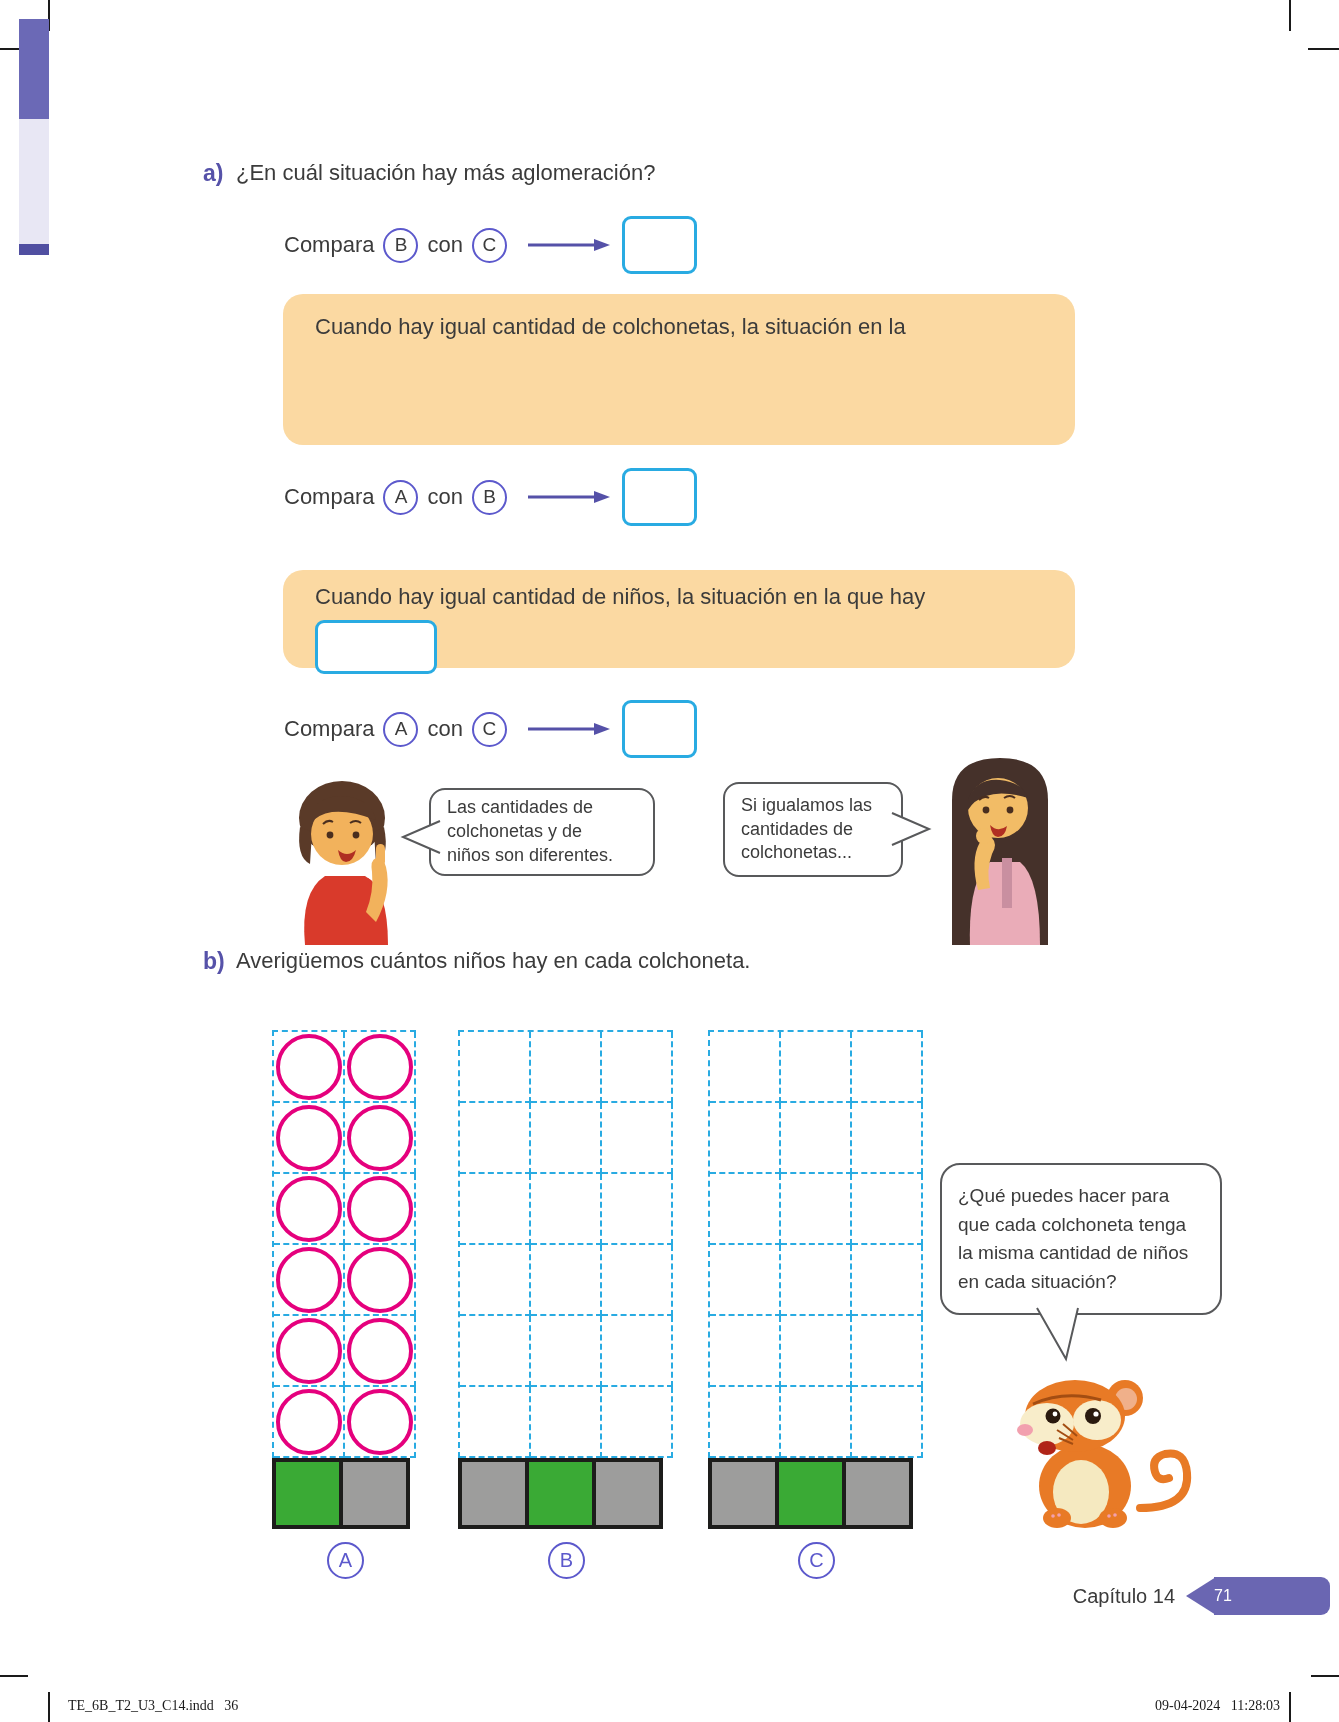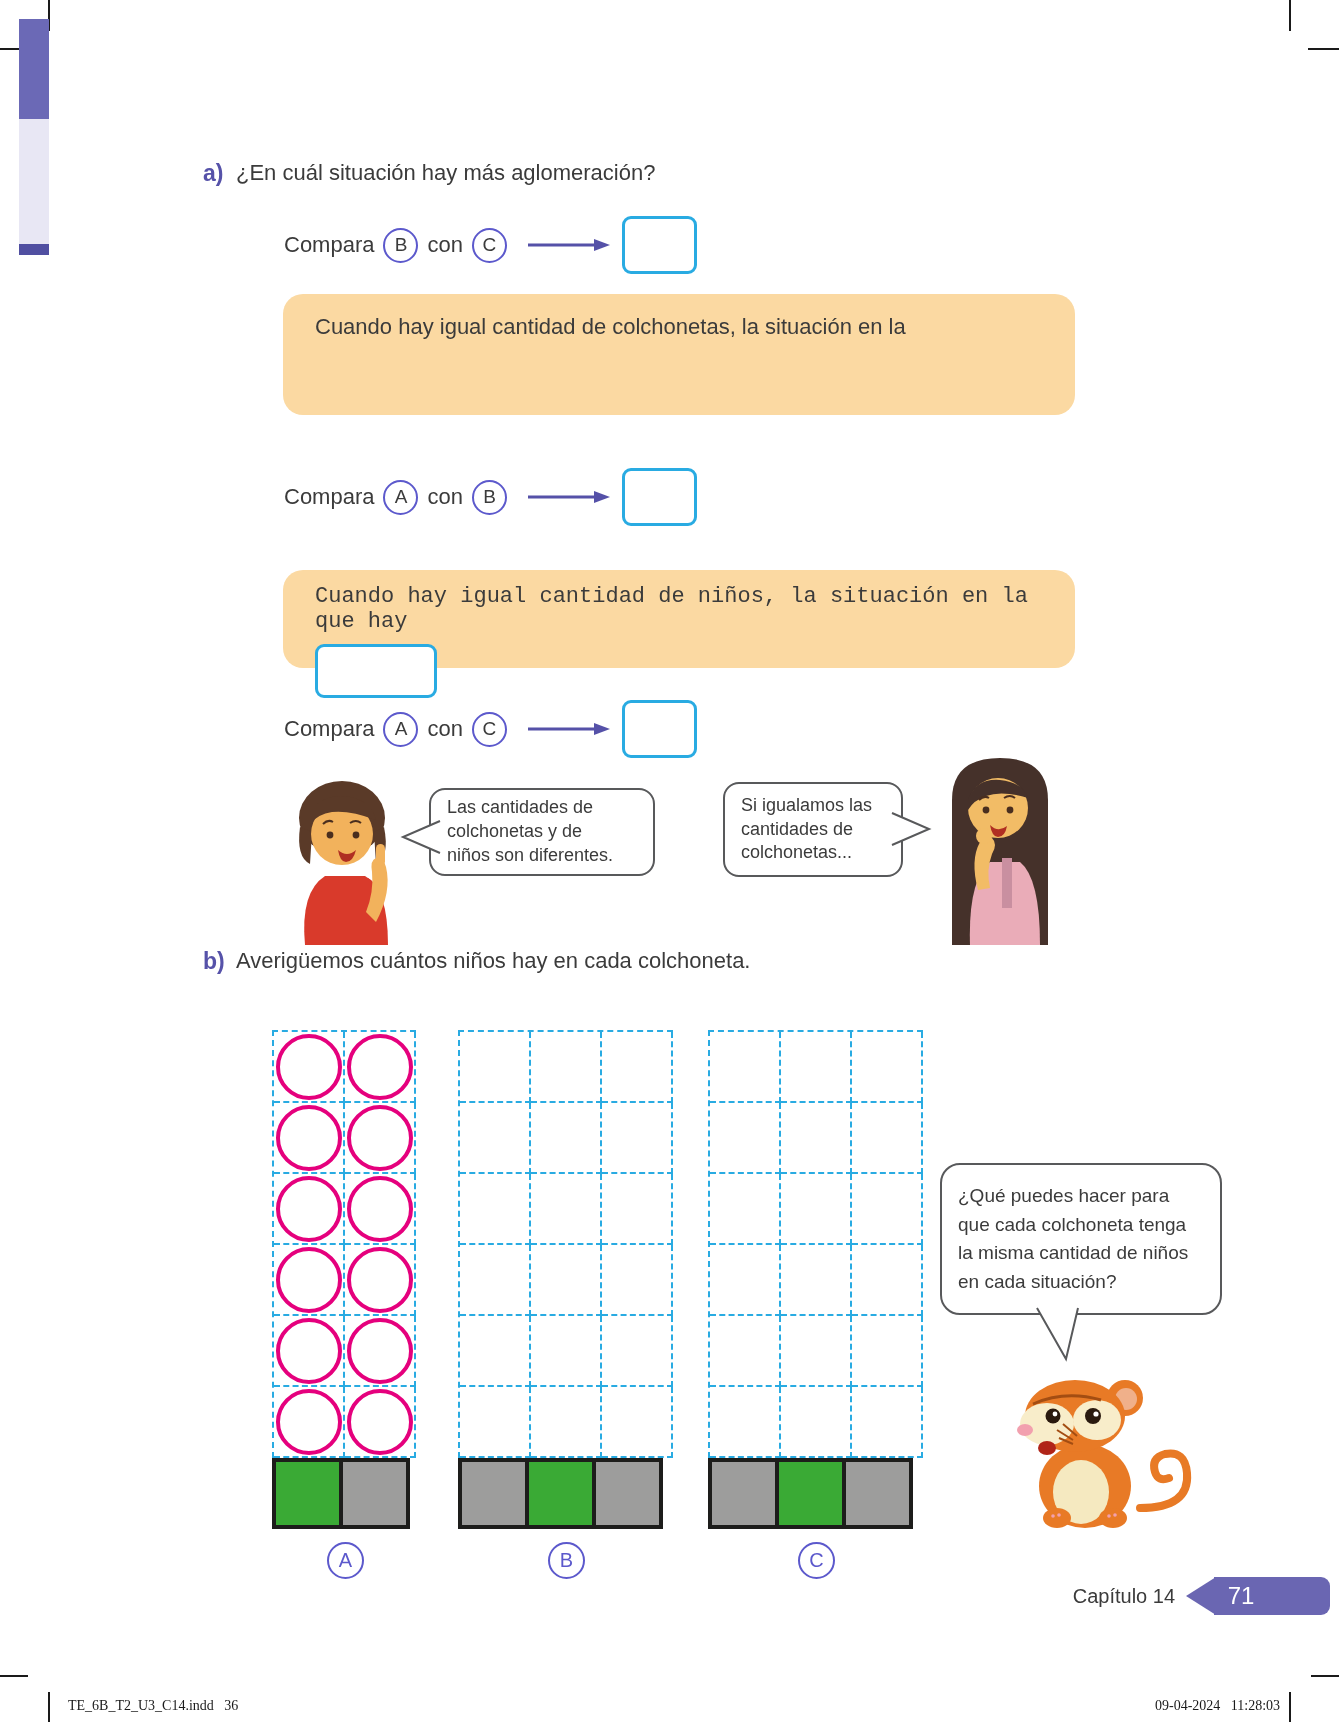--- a/index.html
+++ b/index.html
@@ -50,21 +50,21 @@
   .mat.green{background:#3aaa35;}
   .mat.gray{background:#9d9d9c;}
   .grid-label{position:absolute;width:33px;height:33px;border:2px solid #5c59cc;border-radius:50%;
     color:#5c59cc;font-size:20px;display:flex;align-items:center;justify-content:center;background:#fff;}
 
   
   .chapter{font-size:20px;color:#3b3b3b;}
   .badge-tri{position:absolute;width:0;height:0;border-top:19px solid transparent;
     border-bottom:19px solid transparent;border-right:30px solid #6a66b2;}
   .badge-rect{position:absolute;background:#6a66b2;border-radius:0 9px 9px 0;display:flex;align-items:center;}
-  .badge-rect span{display:block;width:54px;text-align:center;color:#fff;font-size:24px;}
+  .badge-rect span{display:block;width:54px;text-align:left;color:#fff;font-size:16px;}
 
   .print-text{font-family:"Liberation Serif",serif;font-size:14px;color:#1a1a1a;white-space:pre;}
 </style>
 </head>
 <body>
 
 <div class="page">
 
   <div class="mark" style="left:48px;top:0;width:2px;height:31px;"></div>
   <div class="mark" style="left:0;top:48px;width:31px;height:2px;"></div>
@@ -89,38 +89,38 @@
     <span class="letter-circle">B</span>
     <span class="w">con</span>
     <span class="letter-circle">C</span>
     <svg width="86" height="16" viewBox="0 0 86 16" style="margin:0 10px;flex:none;">
       <line x1="2" y1="8" x2="70" y2="8" stroke="#5551a8" stroke-width="3"></line>
       <polygon points="68,2 84,8 68,14" fill="#5551a8"></polygon>
     </svg>
     <div class="answer-box"></div>
   </div>
 
-  <div class="callout" style="top:294px;height:121px;">
+  <div class="callout" style="top:294px;height:151px;">
     <div class="line1">Cuando hay igual cantidad de colchonetas, la situación en la</div>
   </div>
 
   <div class="abs compare-row" style="left:284px;top:470px;">
     <span class="w">Compara</span>
     <span class="letter-circle">A</span>
     <span class="w">con</span>
     <span class="letter-circle">B</span>
     <svg width="86" height="16" viewBox="0 0 86 16" style="margin:0 10px;flex:none;">
       <line x1="2" y1="8" x2="70" y2="8" stroke="#5551a8" stroke-width="3"></line>
       <polygon points="68,2 84,8 68,14" fill="#5551a8"></polygon>
     </svg>
     <div class="answer-box"></div>
   </div>
 
   <div class="callout" style="top:570px;height:98px;">
-    <div class="line1" style="padding-top:14px;font-family:Liberation Mono, monospace;">Cuando hay igual cantidad de niños, la situación en la que hay</div>
+    <div class="line1" style="padding-top:14px;">Cuando hay igual cantidad de niños, la situación en la que hay</div>
     <div class="line2">
       <div class="inline-box"></div>
     </div>
   </div>
 
   <div class="abs compare-row" style="left:284px;top:702px;">
     <span class="w">Compara</span>
     <span class="letter-circle">A</span>
     <span class="w">con</span>
     <span class="letter-circle">C</span>

